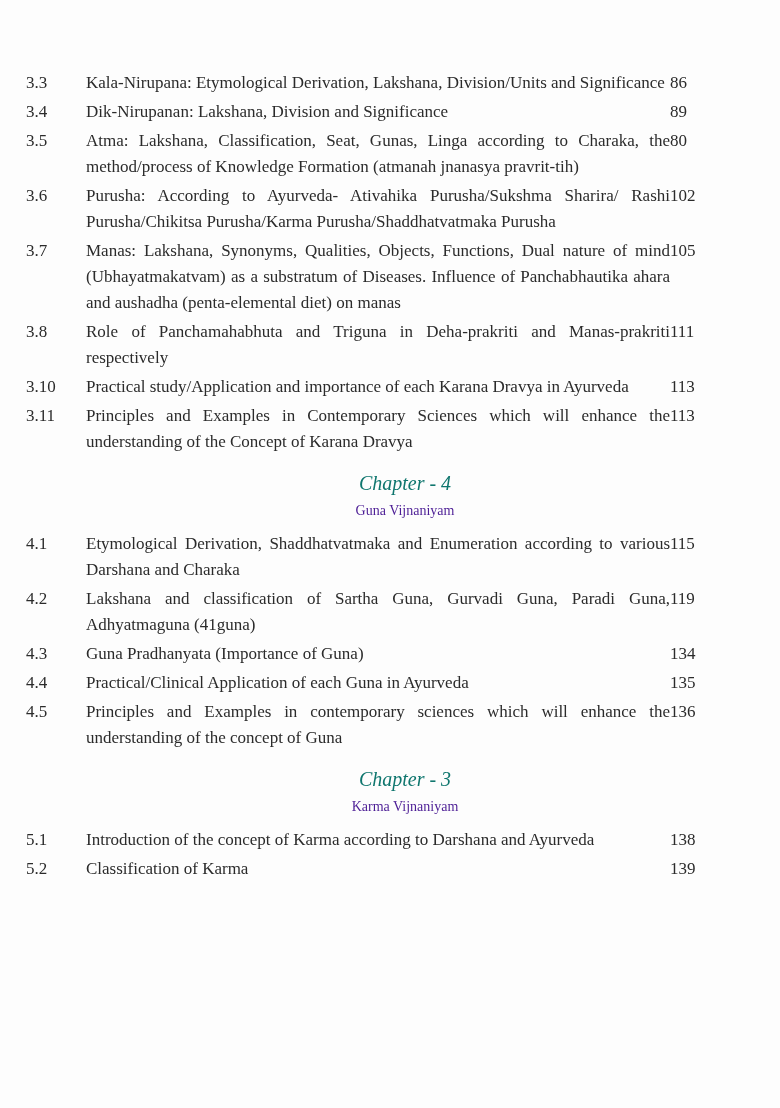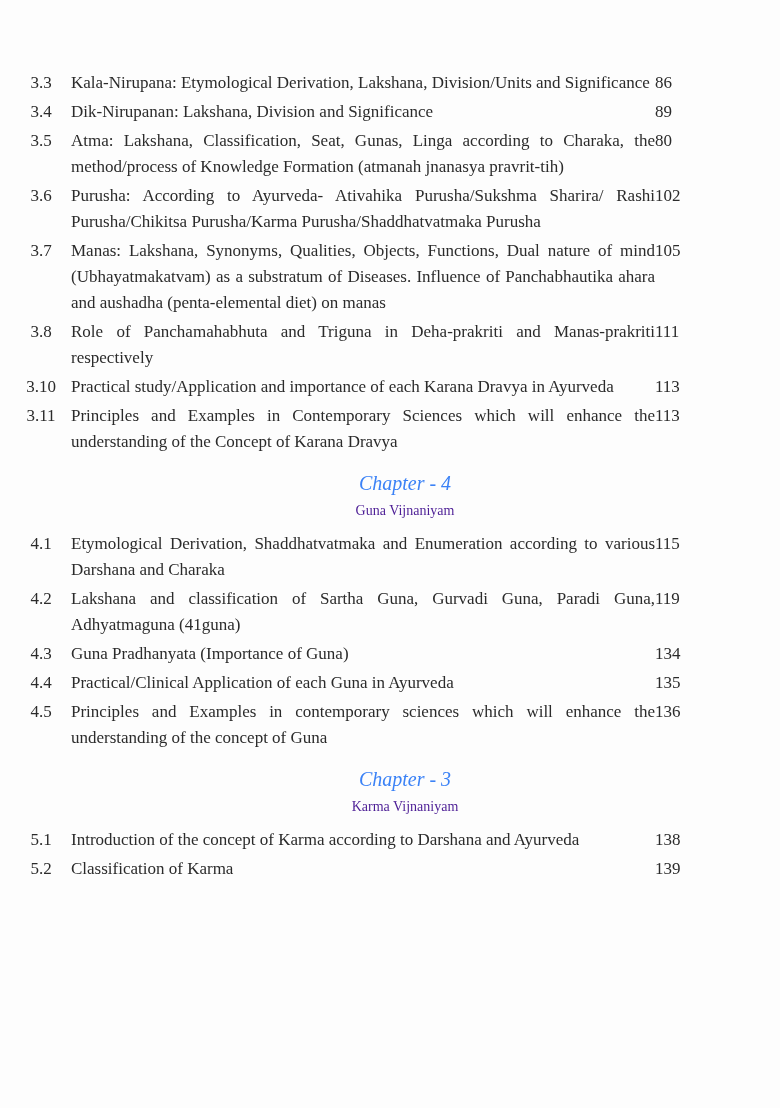--- a/index.html
+++ b/index.html
@@ -31,42 +31,41 @@
     }
     .entry {
       display: flex;
       align-items: flex-start;
       font-size: 17px;
       line-height: 26px;
       margin-bottom: 3px;
     }
     .entry .num {
       width: 60px;
-      padding-left: 11px;
+      padding-left: 26px;
       flex: 0 0 auto;
       box-sizing: content-box;
-      text-align: center;
     }
     .entry .title {
       width: 584px;
       flex: 0 0 auto;
       text-align: justify;
       text-align-last: left;
     }
     .entry .page-no {
       flex: 0 0 auto;
       width: 95px;
     }
     .chapter {
       text-align: center;
       margin-left: 30px;
     }
     .chapter .label {
       font-style: italic;
-      color: #3b82f6;
+      color: #0f766e;
       font-size: 20px;
       line-height: 28px;
       margin-top: 14px;
     }
     .chapter .name {
       font-weight: normal;
       font-size: 14px;
       line-height: 28px;
       margin-bottom: 6px;
       color: #4c1d95;

